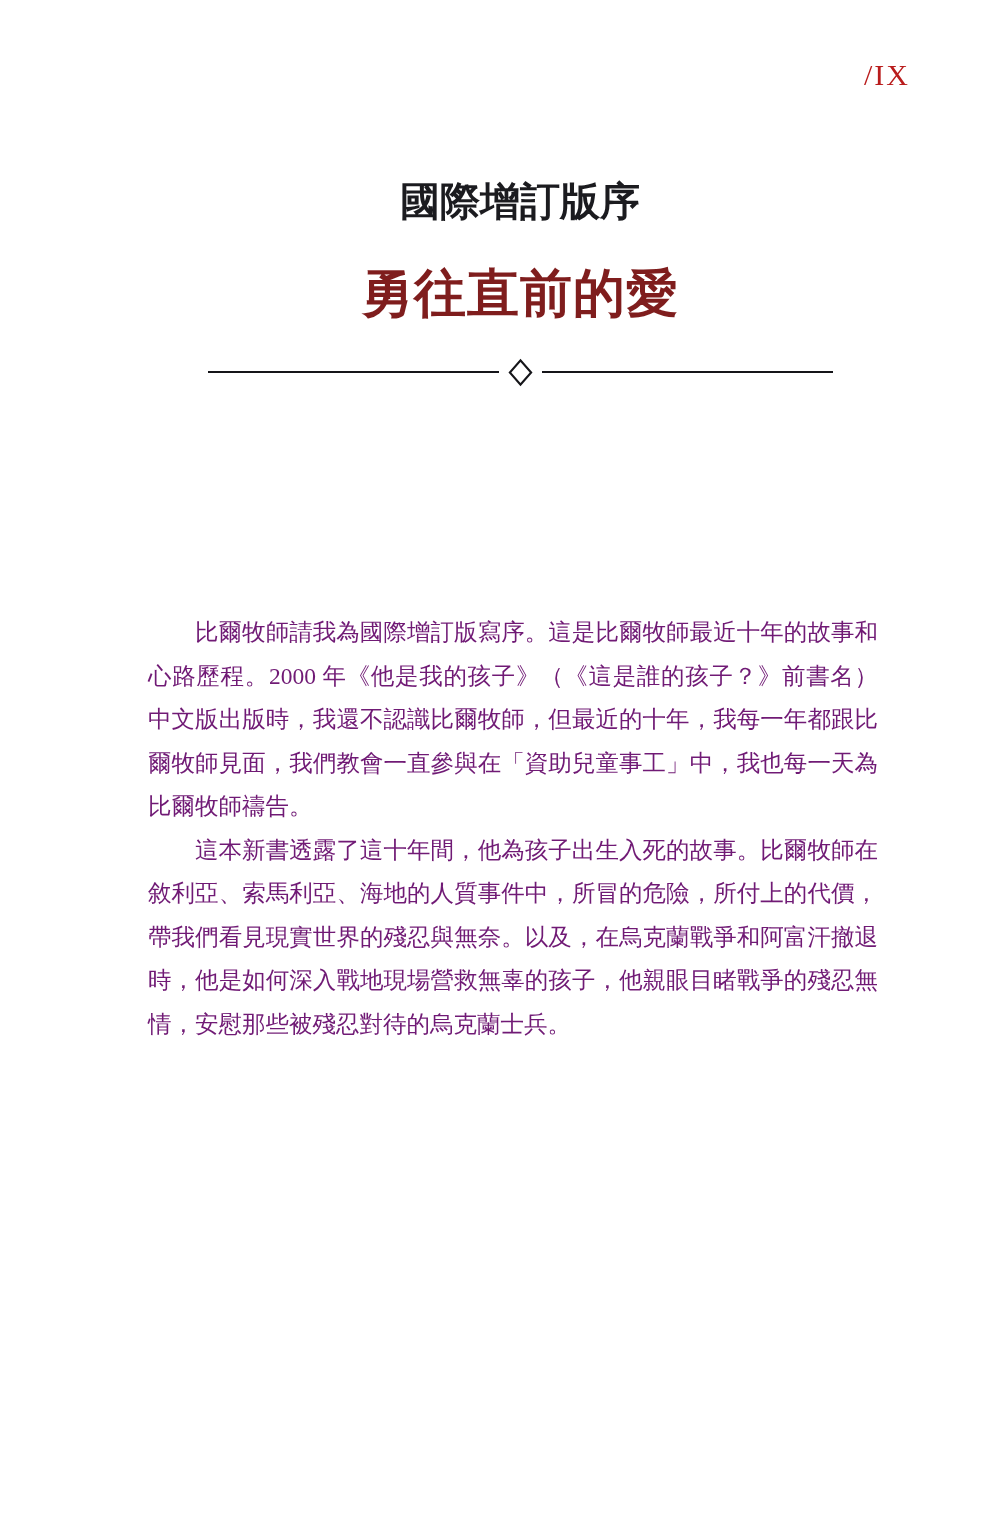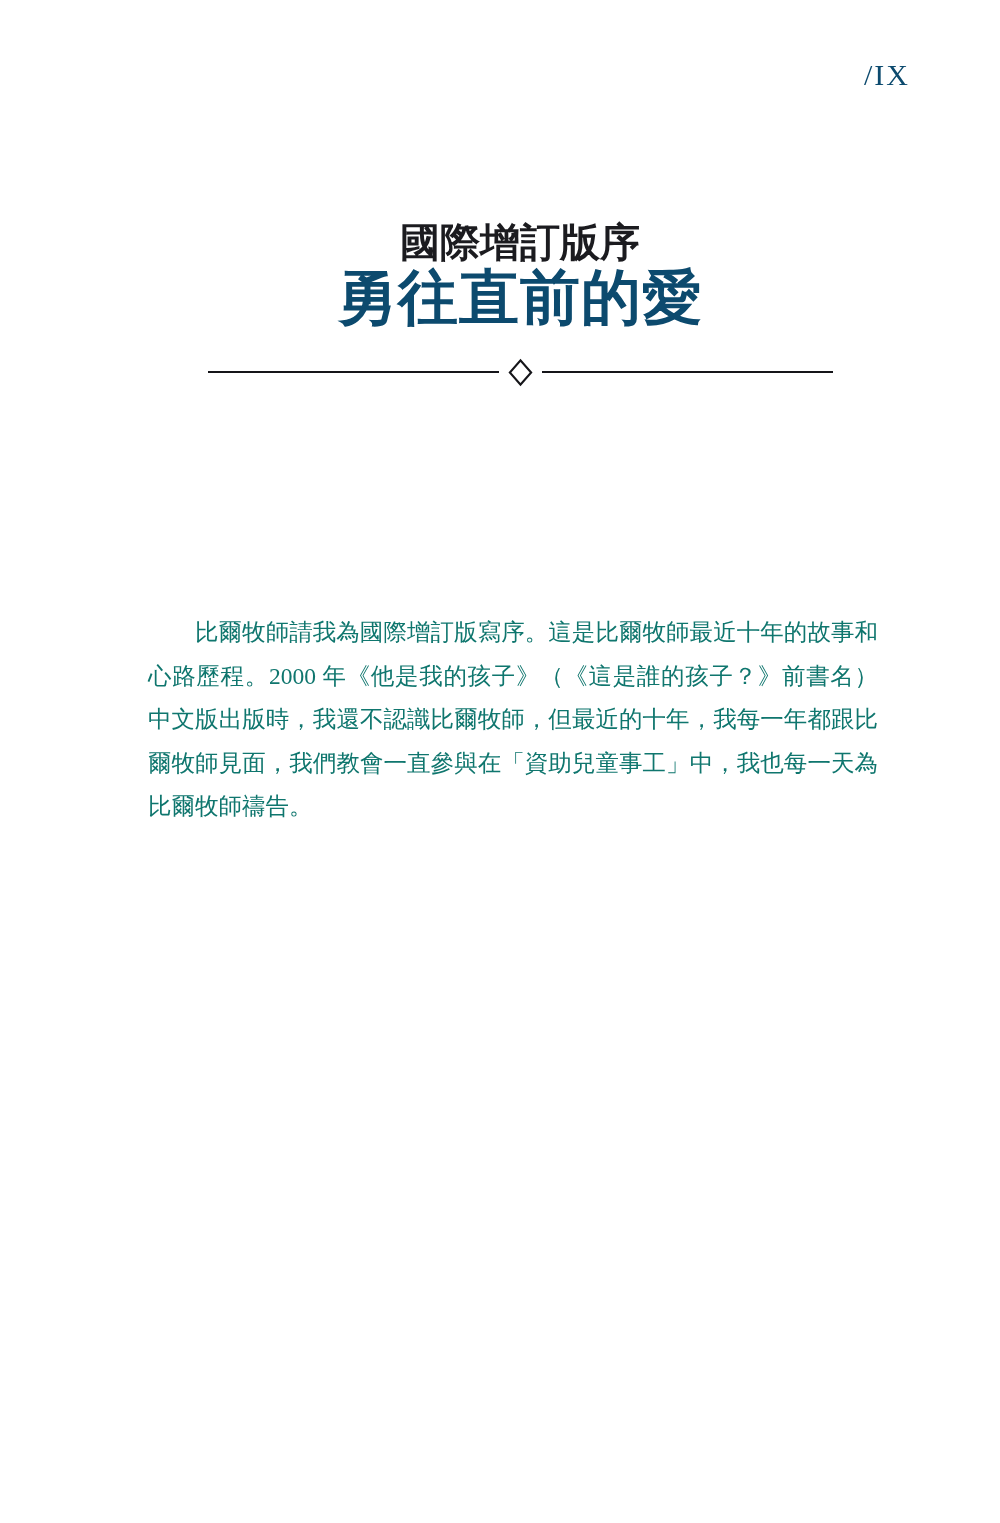--- a/index.html
+++ b/index.html
@@ -10,45 +10,44 @@
     background: #ffffff;
     overflow: hidden;
     font-family: "Liberation Serif", "DejaVu Serif", serif;
   }
   .pagenum {
     position: absolute;
     top: 58px;
     right: 90px;
     font-size: 30px;
     letter-spacing: 2px;
-    color: #0c4a6e;
+    color: #b91c1c;
     font-family: "Liberation Serif", "DejaVu Serif", serif;
   }
   .kicker {
     position: absolute;
     top: 182px;
     left: 40px;
     width: 960px;
     text-align: center;
     font-size: 40px;
     line-height: 1;
     font-weight: 600;
     color: #1b1b1f;
-    margin-top: 41px;
   }
   .title {
     position: absolute;
     top: 266px;
     left: 40px;
     width: 960px;
     text-align: center;
-    font-size: 60px;
+    font-size: 52px;
     line-height: 1.08;
     font-weight: bold;
-    color: #0c4a6e;
+    color: #7f1d1d;
     letter-spacing: 1px;
   }
   .divider {
     position: absolute;
     top: 360px;
     left: 40px;
     width: 960px;
     height: 24px;
     display: flex;
     align-items: center;
@@ -67,21 +66,21 @@
     margin: 0 13px;
     transform: scaleY(1.15) rotate(45deg);
   }
   .body-text {
     position: absolute;
     top: 611px;
     left: 148px;
     width: 730px;
     font-size: 23.5px;
     line-height: 43.5px;
-    color: #0f766e;
+    color: #701a75;
     text-align: justify;
   }
   .para {
     margin: 0;
     padding: 0;
     text-indent: 2em;
   }
 </style>
 </head>
 <body>
@@ -95,15 +94,16 @@
   <div class="title">勇往直前的愛</div>
 
   <div class="divider">
     <span class="rule"></span>
     <span class="diamond"></span>
     <span class="rule"></span>
   </div>
 
   <div class="body-text">
       <p class="para">比爾牧師請我為國際增訂版寫序。這是比爾牧師最近十年的故事和心路歷程。2000 年《他是我的孩子》（《這是誰的孩子？》前書名）中文版出版時，我還不認識比爾牧師，但最近的十年，我每一年都跟比爾牧師見面，我們教會一直參與在「資助兒童事工」中，我也每一天為比爾牧師禱告。</p>
+      <p class="para">這本新書透露了這十年間，他為孩子出生入死的故事。比爾牧師在敘利亞、索馬利亞、海地的人質事件中，所冒的危險，所付上的代價，帶我們看見現實世界的殘忍與無奈。以及，在烏克蘭戰爭和阿富汗撤退時，他是如何深入戰地現場營救無辜的孩子，他親眼目睹戰爭的殘忍無情，安慰那些被殘忍對待的烏克蘭士兵。</p>
     </div>
 
 </div>
 
 </body></html>

